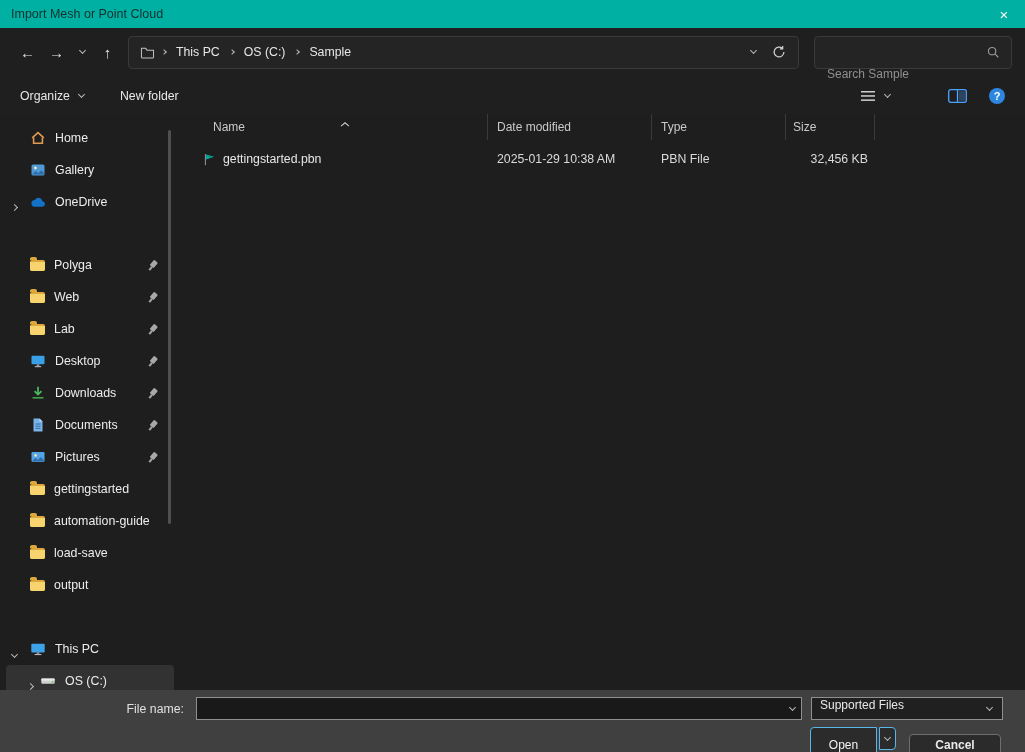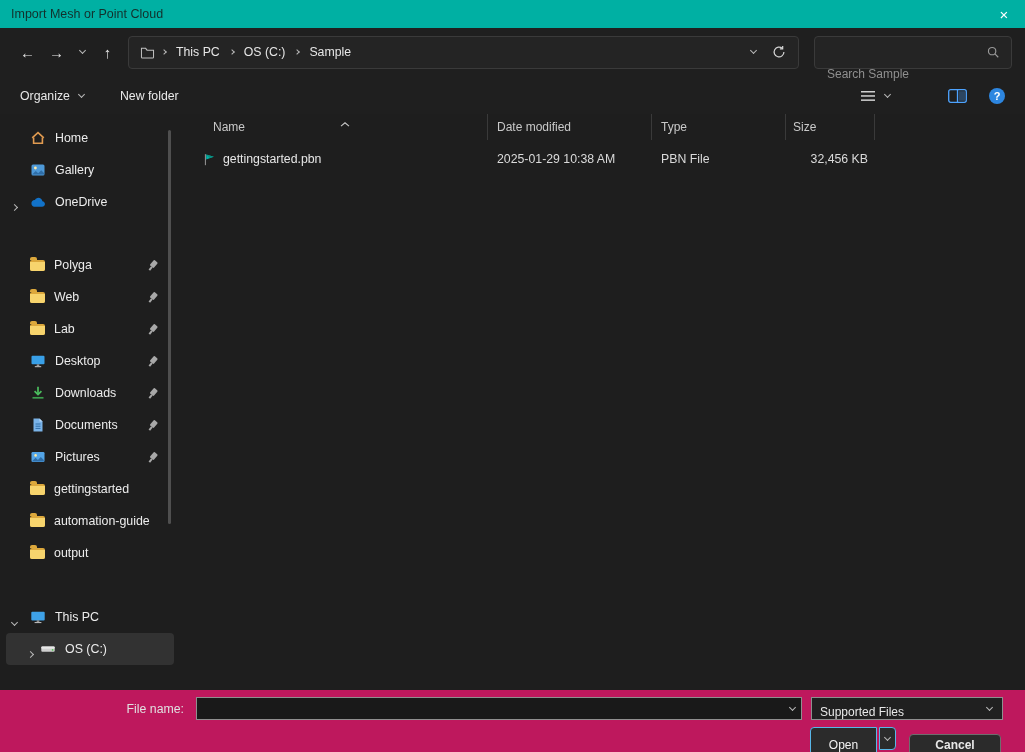--- a/index.html
+++ b/index.html
@@ -68,27 +68,27 @@
   .hc-type{width:134px;padding-left:9px;}
   .hc-size{width:89px;padding-left:7px;}
   .sort-caret{position:absolute;left:160px;top:2px;}
   .file-row{display:flex;height:30px;align-items:center;margin-top:4px;color:#e6e6e6;font-size:12.3px;}
   .rc-name{width:308px;display:flex;align-items:center;padding-left:23px;gap:7px;}
   .rc-date{width:164px;padding-left:9px;color:#dadada;}
   .rc-type{width:134px;padding-left:9px;color:#dadada;}
   .rc-size{width:89px;text-align:right;padding-right:7px;color:#dadada;}
 
   
-  .footer{position:absolute;left:0;right:0;bottom:0;height:62px;background:#be185d;}
+  .footer{position:absolute;left:0;right:0;bottom:0;height:62px;background:#404040;}
   .fn-row{position:absolute;top:7px;left:0;right:0;display:flex;align-items:center;padding-left:118px;}
   .fn-label{width:66px;text-align:right;margin-right:12px;color:#e0e0e0;font-size:12.3px;}
   .fn-input-wrap{width:606px;height:23px;border:1px solid #8f8f8f;background:#191919;display:flex;align-items:center;}
   .fn-input-wrap input{flex:1;background:transparent;border:none;outline:none;color:#e8e8e8;padding:0 6px;font-size:12px;min-width:0;}
   .combo-arrow{width:18px;display:flex;justify-content:center;align-items:center;height:100%;}
-  .ft-combo{width:192px;height:23px;margin-left:9px;border:1px solid #8f8f8f;background:#202020;color:#e8e8e8;display:flex;align-items:flex-end;justify-content:space-between;padding:0 4px 0 8px;font-size:12px;}
+  .ft-combo{width:192px;height:23px;margin-left:9px;border:1px solid #8f8f8f;background:#202020;color:#e8e8e8;display:flex;align-items:flex-start;justify-content:space-between;padding:0 4px 0 8px;font-size:12px;}
   .btn-row{position:absolute;top:37px;right:24px;display:flex;align-items:center;gap:13px;}
   .open-split{display:flex;gap:2px;}
   .open-main{width:67px;height:36px;background:#2b2b2b;border:1px solid #58b7e8;border-radius:4px 0 0 4px;color:#f2f2f2;display:flex;align-items:center;justify-content:center;font-size:12px;}
   .open-arrow{width:17px;height:23px;background:#2b2b2b;border:1px solid #58b7e8;border-radius:0 4px 4px 0;display:flex;align-items:center;justify-content:center;}
   .cancel-btn{width:92px;height:23px;background:#2b2b2b;border:1px solid #6e6e6e;border-radius:4px;color:#e8e8e8;display:flex;align-items:center;justify-content:center;font-size:12px;font-weight:bold;}
 </style>
 </head>
 <body>
 
 <div class="window">
@@ -284,20 +284,24 @@
       <div class="side-item">
         <span class="folder"></span>
         <span class="lbl">gettingstarted</span>
       </div>
 
       <div class="side-item">
         <span class="folder"></span>
         <span class="lbl">automation-guide</span>
       </div>
 
+      <div class="side-item">
+        <span class="folder"></span>
+        <span class="lbl">load-save</span>
+      </div>
 
       <div class="side-item">
         <span class="folder"></span>
         <span class="lbl">output</span>
       </div>
 
       <div class="gap32"></div>
 
       <div class="side-item">
         <span class="chev-slot"><span class="cvd"></span></span>

